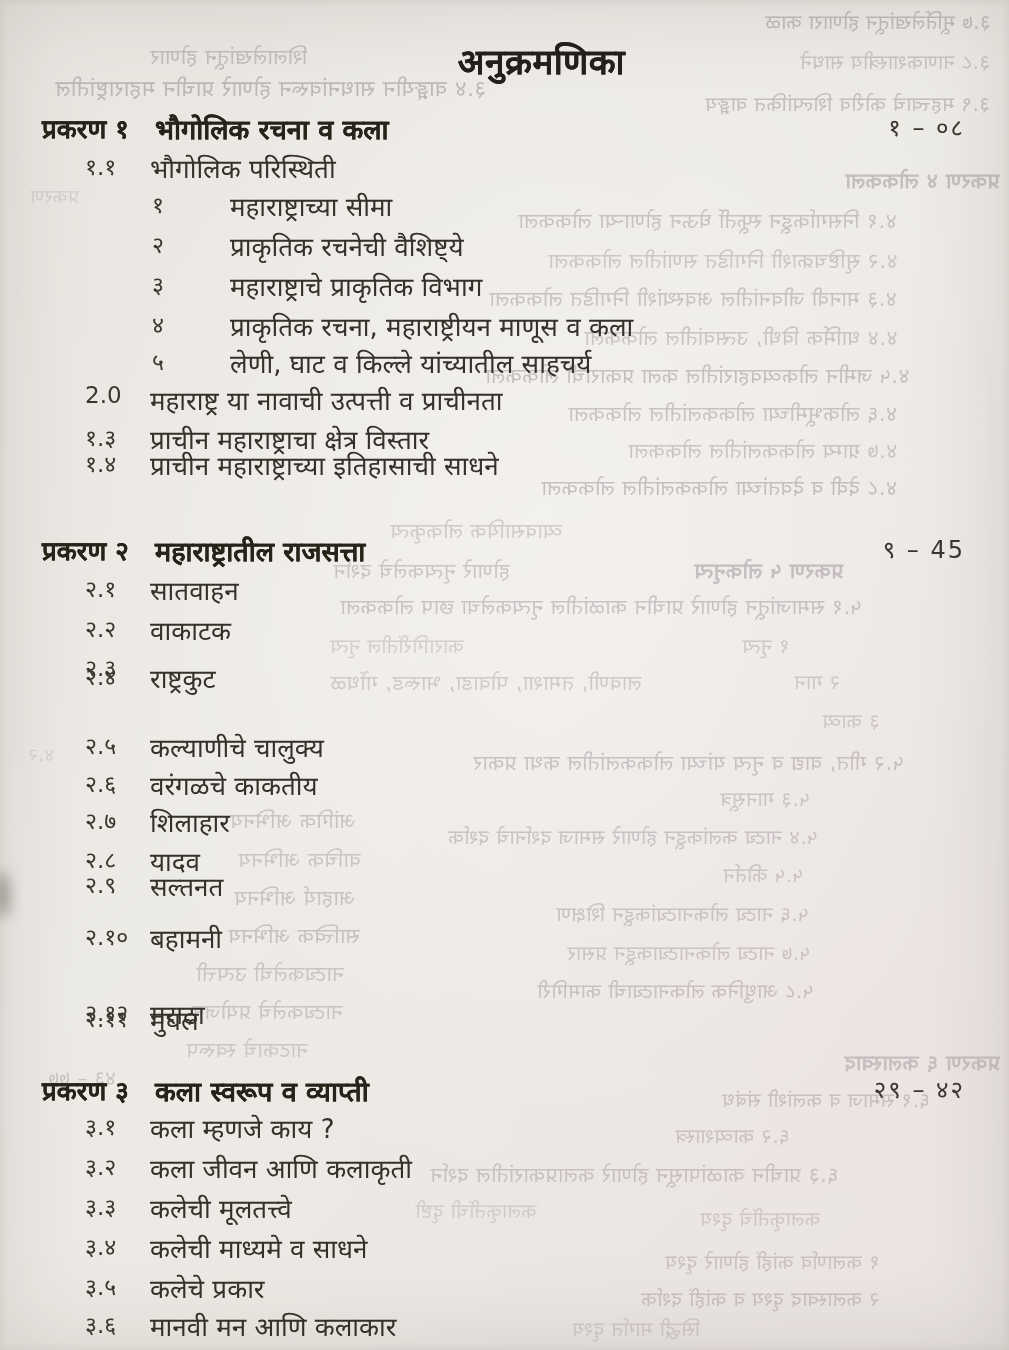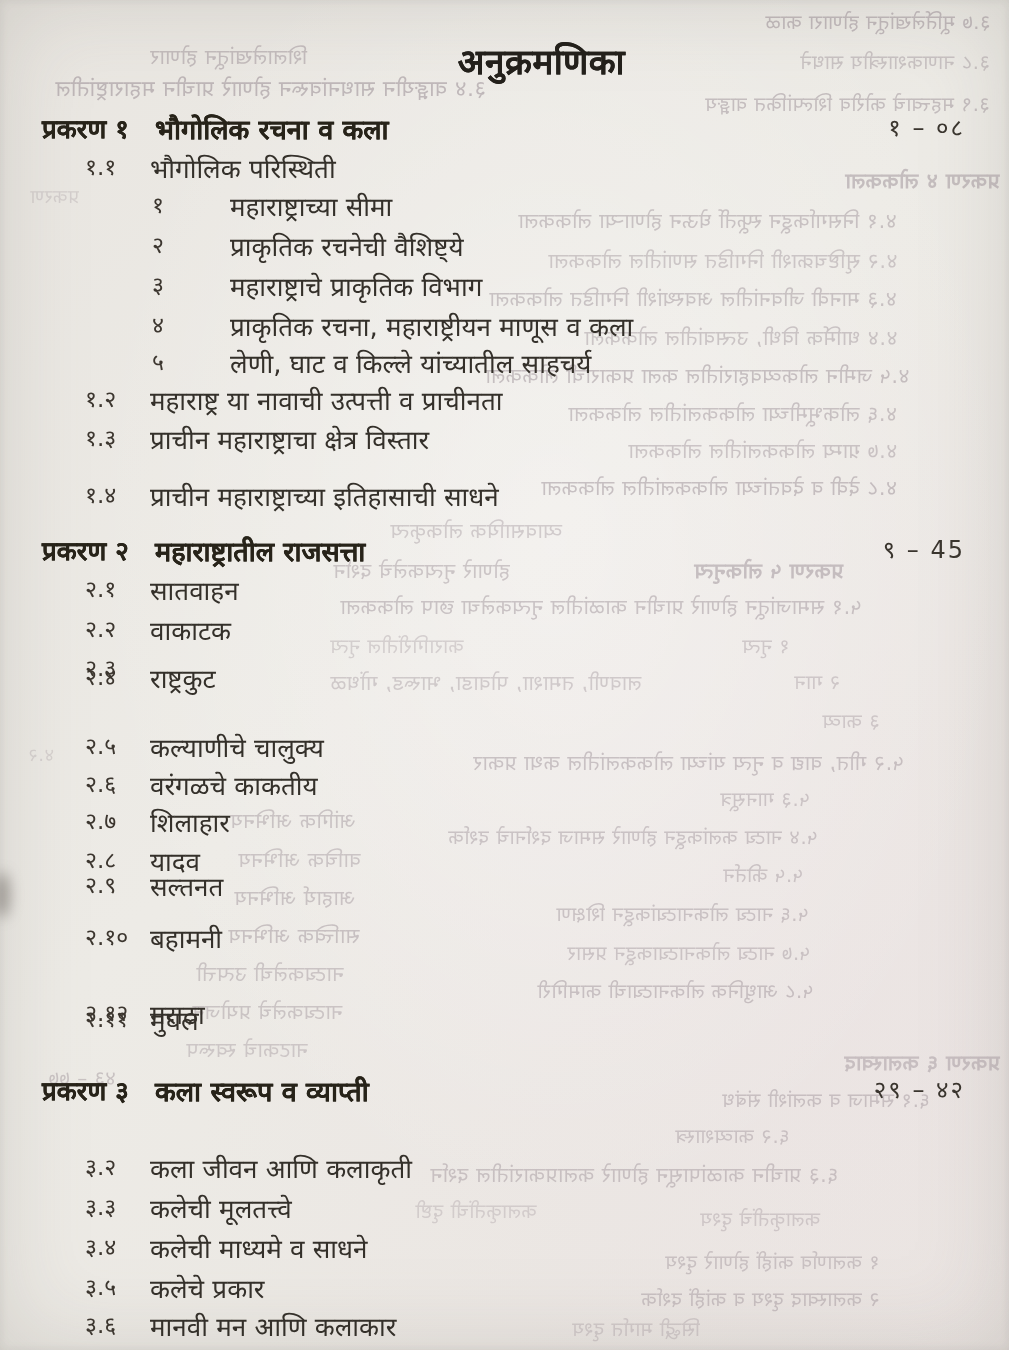--- a/index.html
+++ b/index.html
@@ -126,28 +126,28 @@
   </div>
   <div class="row" style="top:308px">
     <span class="e3-num">४</span>
     <span class="e3-text">प्राकृतिक रचना, महाराष्ट्रीयन माणूस व कला</span>
   </div>
   <div class="row" style="top:345px">
     <span class="e3-num">५</span>
     <span class="e3-text">लेणी, घाट व किल्ले यांच्यातील साहचर्य</span>
   </div>
   <div class="row" style="top:382px">
-    <span class="e2-num">१.२</span>
+    <span class="e2-num">2.0</span>
     <span class="e2-text">महाराष्ट्र या नावाची उत्पत्ती व प्राचीनता</span>
   </div>
   <div class="row" style="top:421px">
     <span class="e2-num">१.३</span>
     <span class="e2-text">प्राचीन महाराष्ट्राचा क्षेत्र विस्तार</span>
   </div>
-  <div class="row" style="top:478px">
+  <div class="row" style="top:447px">
     <span class="e2-num">१.४</span>
     <span class="e2-text">प्राचीन महाराष्ट्राच्या इतिहासाची साधने</span>
   </div>
 
   <div class="row" style="top:532px">
     <span class="ch-label">प्रकरण २</span>
     <span class="ch-title">महाराष्ट्रातील राजसत्ता</span>
     <span class="ch-pages">९ – 45</span>
   </div>
   <div class="row" style="top:572px">
@@ -196,20 +196,24 @@
   <div class="row" style="top:996px">
     <span class="e2-num">२.१२</span>
     <span class="e2-text">मराठा</span>
   </div>
 
   <div class="row" style="top:1072px">
     <span class="ch-label">प्रकरण ३</span>
     <span class="ch-title">कला स्वरूप व व्याप्ती</span>
     <span class="ch-pages">२९ – ४२</span>
   </div>
+  <div class="row" style="top:1110px">
+    <span class="e2-num">३.१</span>
+    <span class="e2-text">कला म्हणजे काय ?</span>
+  </div>
   <div class="row" style="top:1150px">
     <span class="e2-num">३.२</span>
     <span class="e2-text">कला जीवन आणि कलाकृती</span>
   </div>
   <div class="row" style="top:1190px">
     <span class="e2-num">३.३</span>
     <span class="e2-text">कलेची मूलतत्त्वे</span>
   </div>
   <div class="row" style="top:1230px">
     <span class="e2-num">३.४</span>

